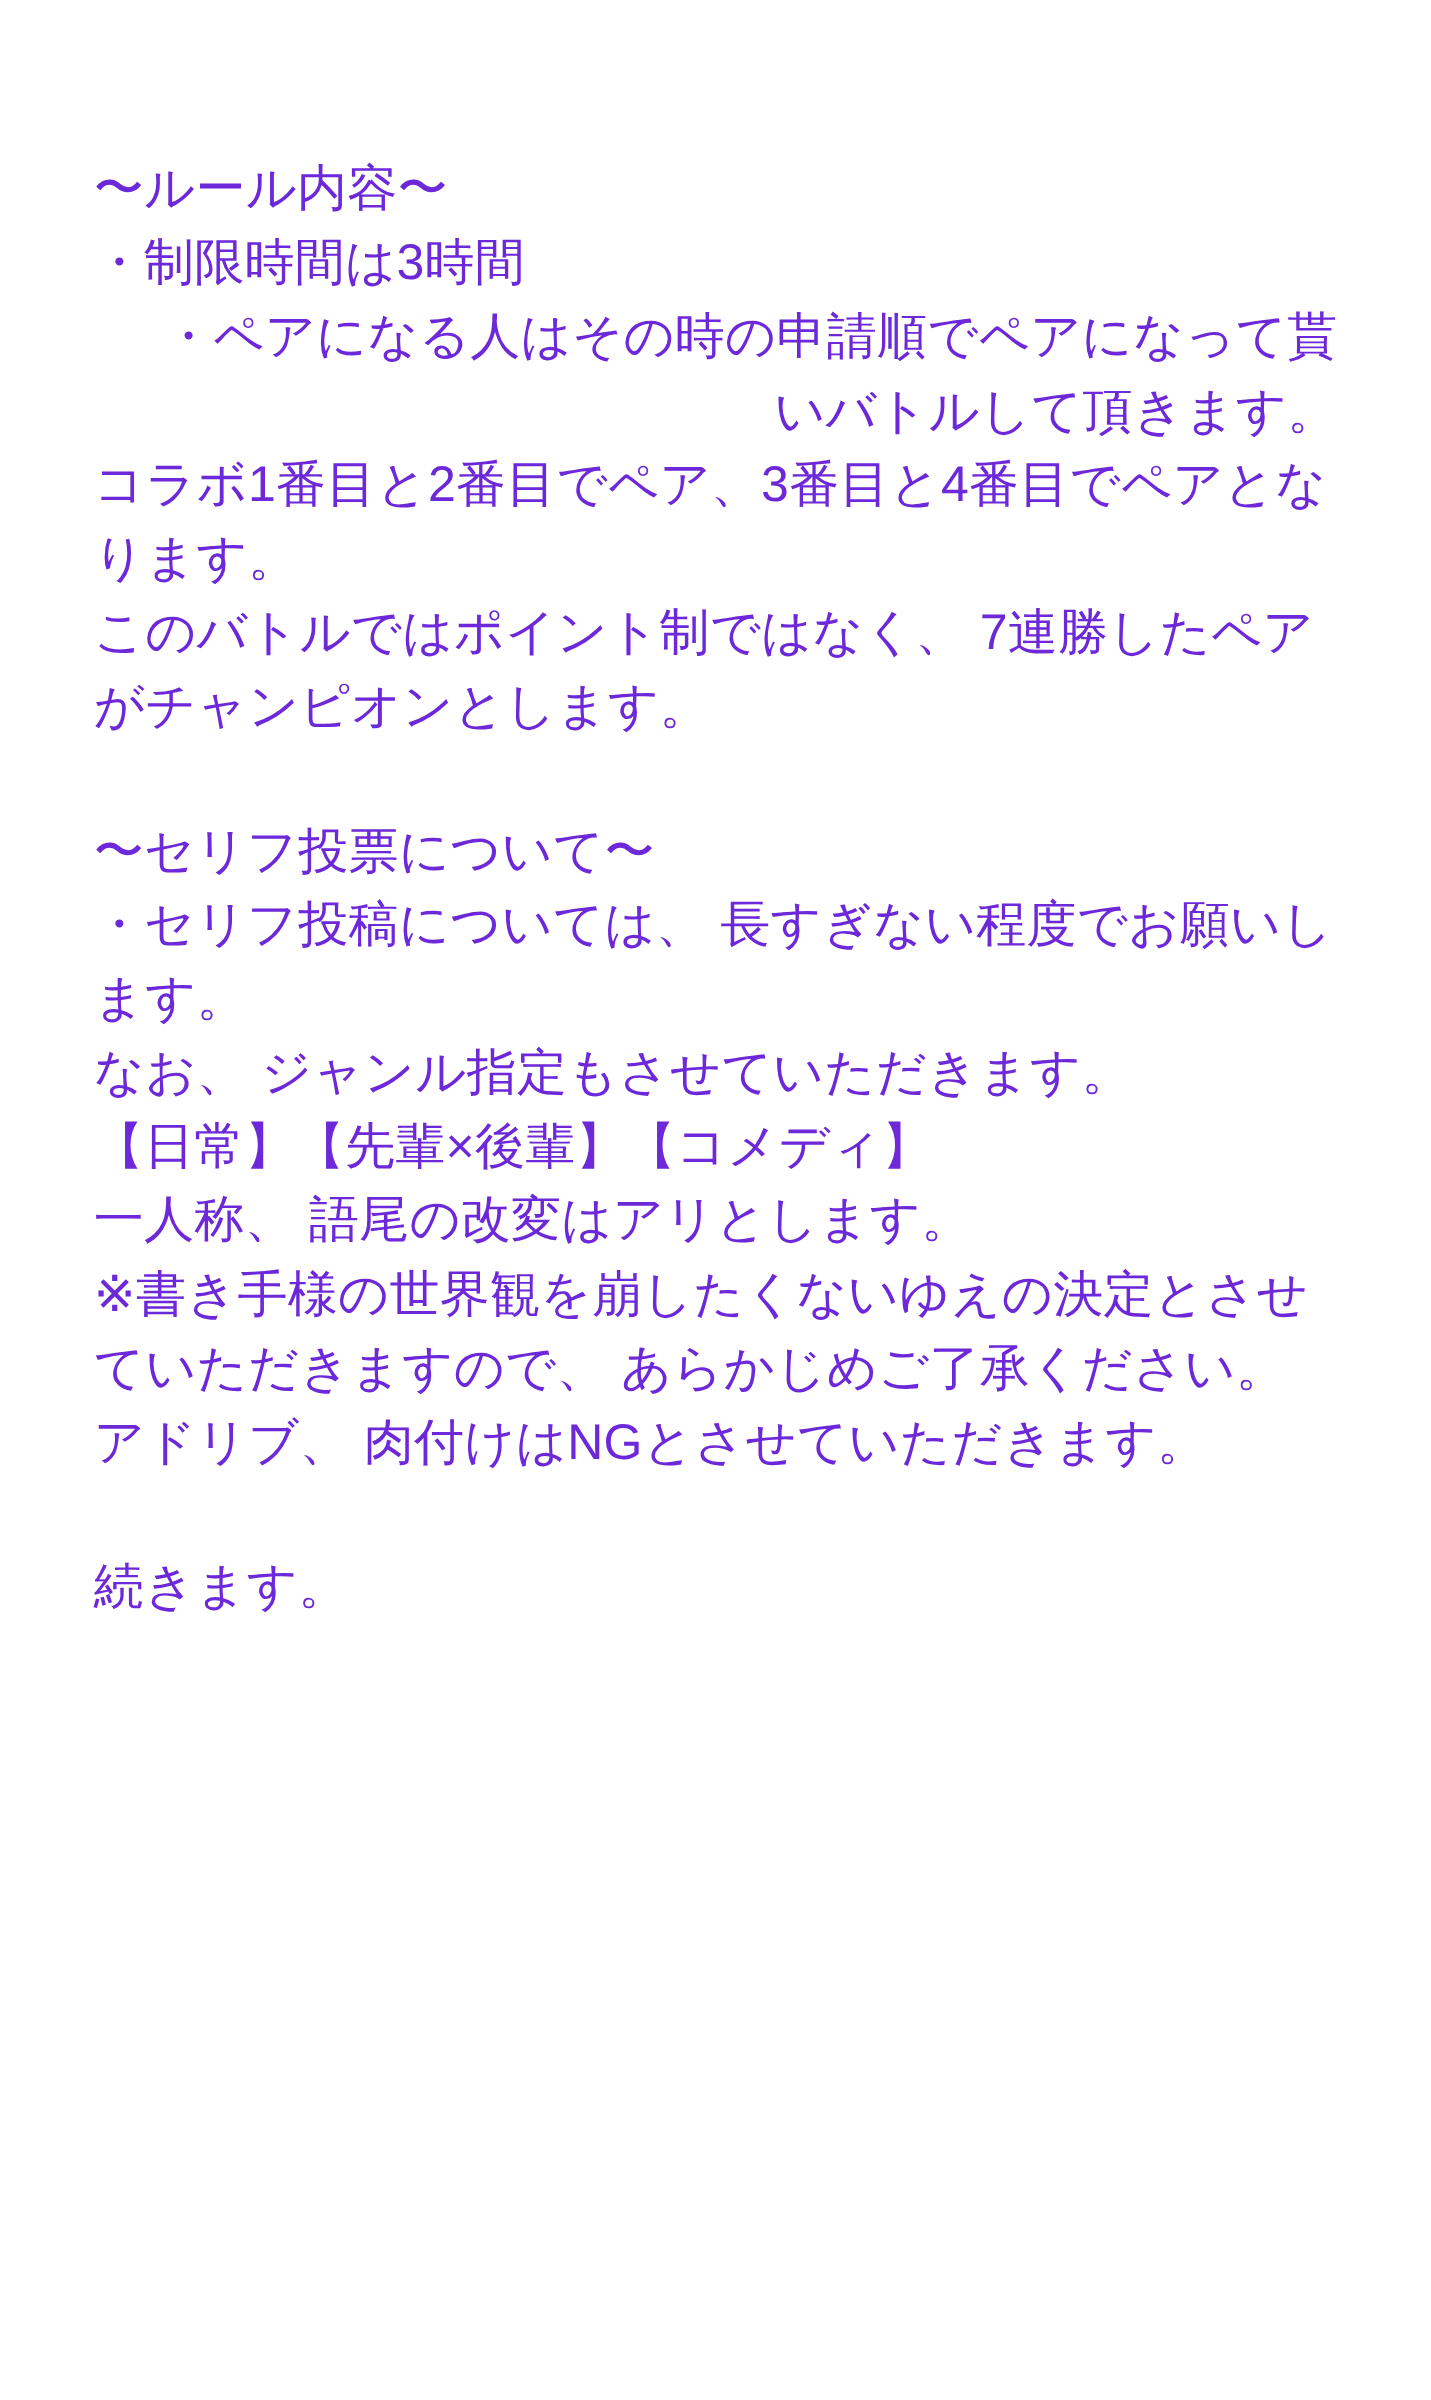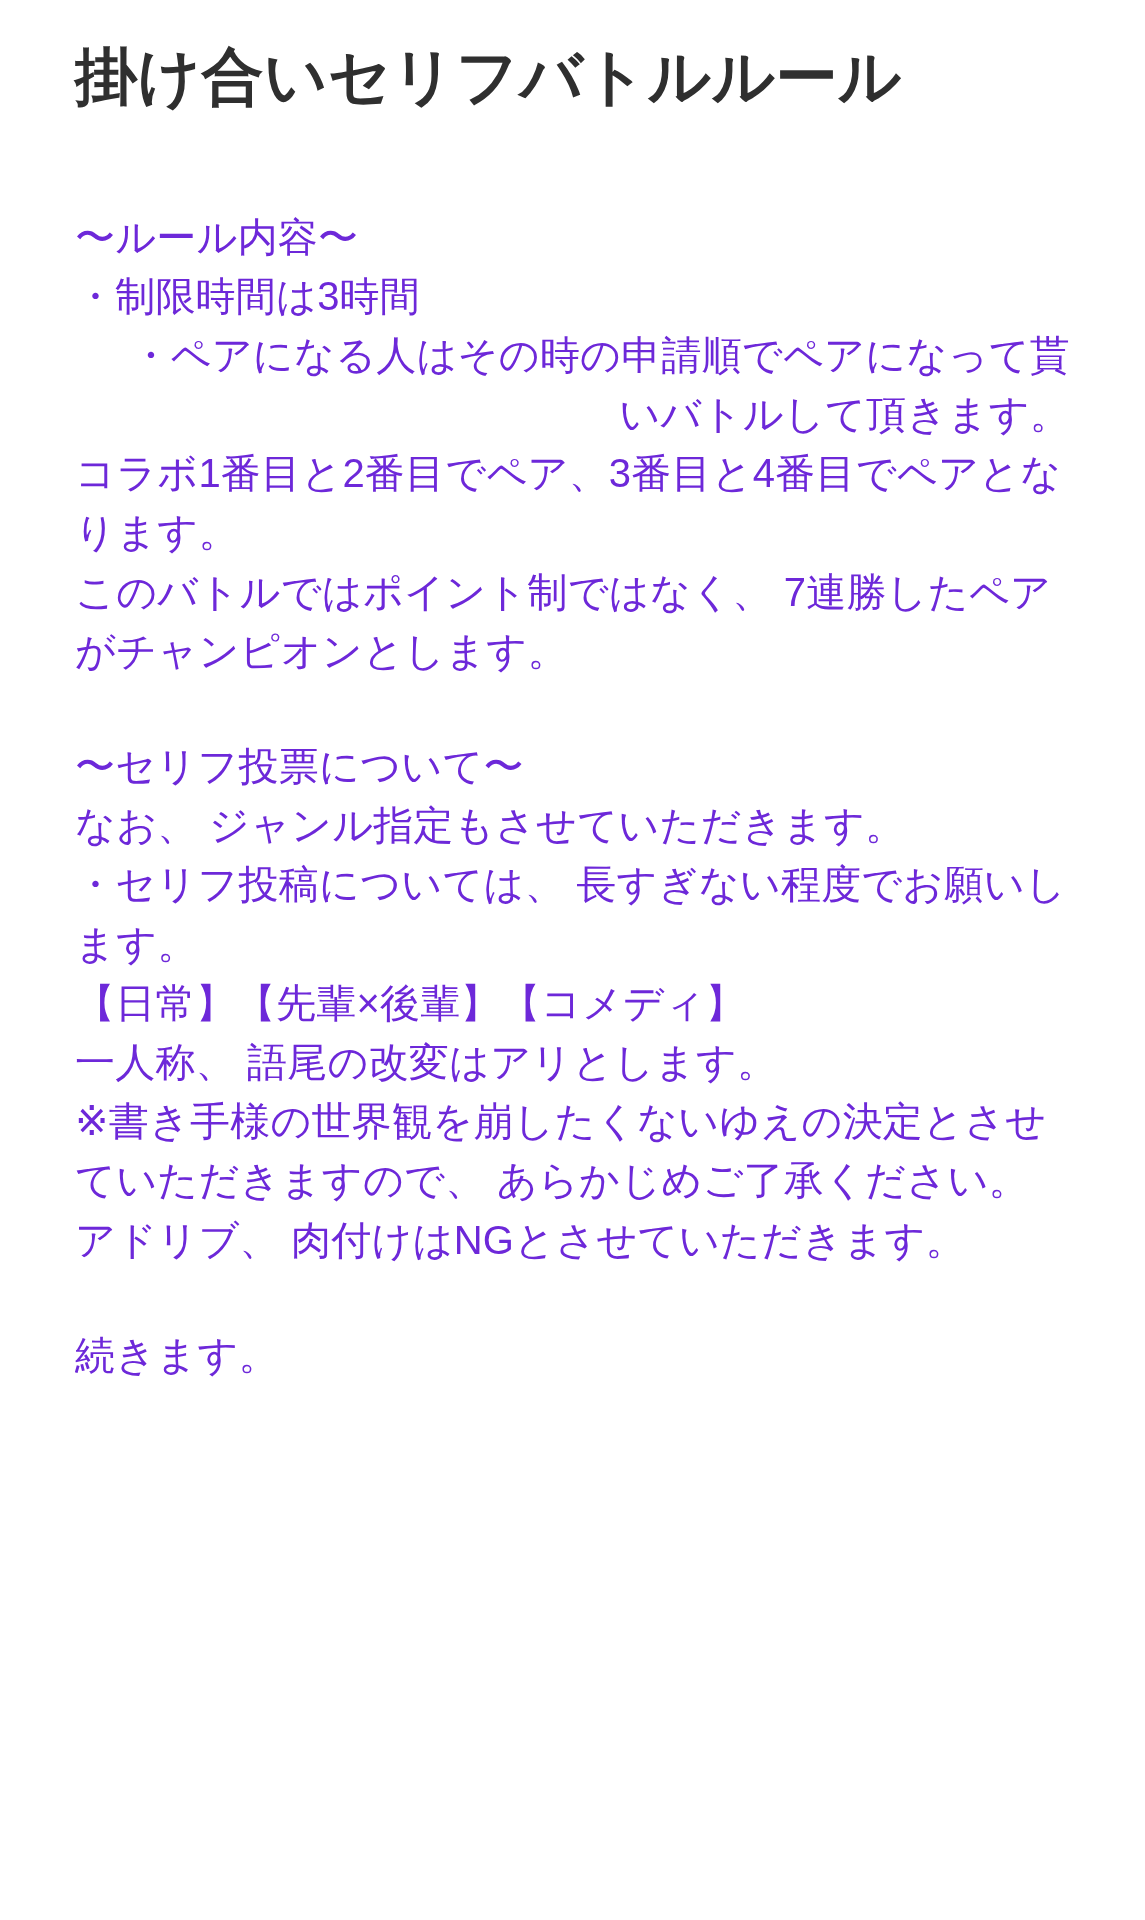--- a/index.html
+++ b/index.html
@@ -49,38 +49,37 @@
   }
   .gap {
     height: 56px;
   }
 </style>
 </head>
 <body>
 
 <div class="page">
 
-  <h1 class="doc-title">掛け合いセリフバトルルール</h1>
 
   <div class="body-block">
 
     <div class="section">
       <p class="para">〜ルール内容〜</p>
       <p class="para">・制限時間は3時間</p>
       <p class="para indent-1">・ペアになる人はその時の申請順でペアになって貰いバトルして頂きます。</p>
       <p class="para">コラボ1番目と2番目でペア、3番目と4番目でペアとなります。</p>
       <p class="para">このバトルではポイント制ではなく、 7連勝したペアがチャンピオンとします。</p>
     </div>
 
     <div class="gap"></div>
 
     <div class="section">
       <p class="para">〜セリフ投票について〜</p>
+      <p class="para">・セリフ投稿については、 長すぎない程度でお願いします。</p>
       <p class="para">なお、 ジャンル指定もさせていただきます。</p>
-      <p class="para">・セリフ投稿については、 長すぎない程度でお願いします。</p>
       <p class="para">【日常】【先輩×後輩】【コメディ】</p>
       <p class="para">一人称、 語尾の改変はアリとします。</p>
       <p class="para">※書き手様の世界観を崩したくないゆえの決定とさせていただきますので、 あらかじめご了承ください。</p>
       <p class="para">アドリブ、 肉付けはNGとさせていただきます。</p>
     </div>
 
     <div class="gap"></div>
 
     <p class="para">続きます。</p>
 

